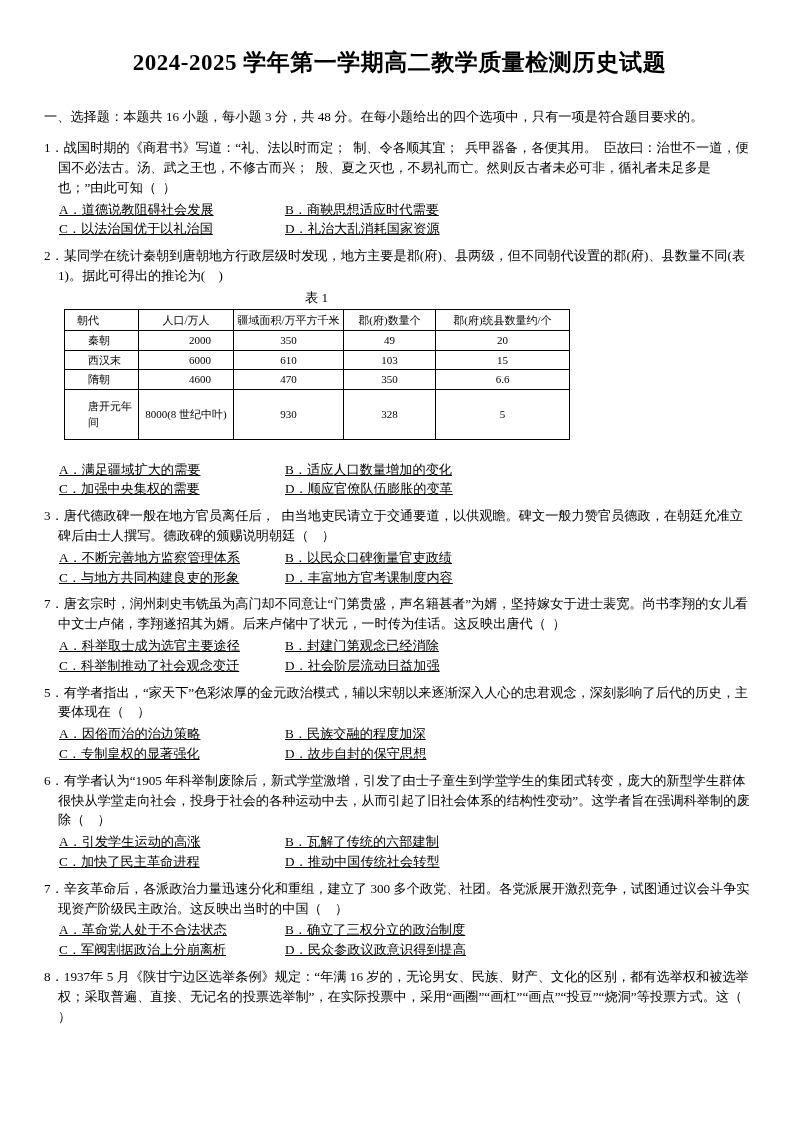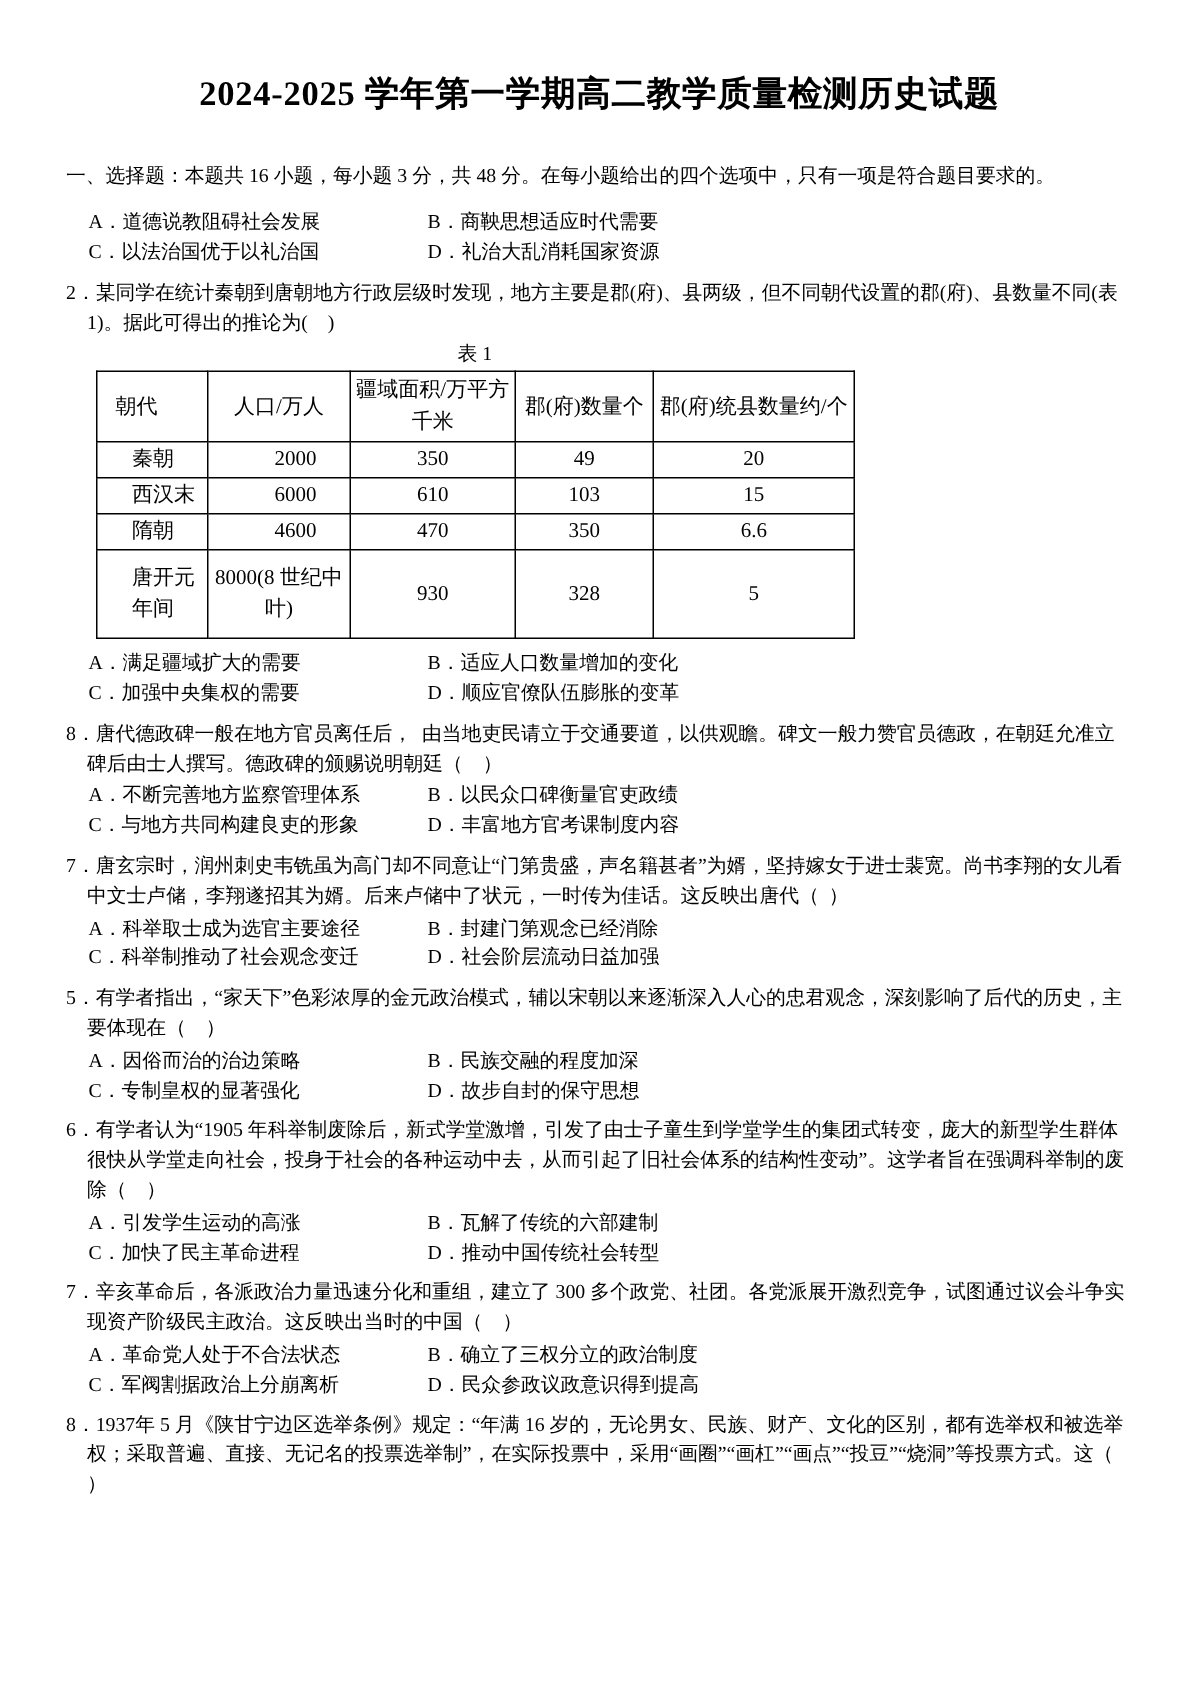--- a/index.html
+++ b/index.html
@@ -40,35 +40,36 @@
     margin: 0 0 2px 0;
     padding-left: 14px;
     text-indent: -14px;
     white-space: pre-wrap;
   }
   .options {
     display: grid;
     grid-template-columns: 226px auto;
     padding-left: 15px;
     margin-bottom: 4px;
+    text-decoration: underline;
   }
   .opt {
     white-space: pre-wrap;
   }
   .table-caption {
     width: 505px;
     margin: 2px 0 1px 20px;
     text-align: center;
   }
   .data-table {
     border-collapse: collapse;
-    margin: 0 0 6px 20px;
+    margin: 0 0 20px 20px;
     width: 505px;
     table-layout: fixed;
-    font-size: 14px;
+    font-size: 11px;
   }
   .data-table th, .data-table td {
     border: 1px solid #000000;
     padding: 1px 3px;
     font-weight: normal;
     text-align: center;
     vertical-align: middle;
     overflow: hidden;
   }
   .data-table th { padding: 2px 3px; }
@@ -80,20 +81,21 @@
 </head>
 <body>
 
 <div class="page">
 
   <h1 class="doc-title">2024-2025 学年第一学期高二教学质量检测历史试题</h1>
 
   <p class="section-intro">一、选择题：本题共 16 小题，每小题 3 分，共 48 分。在每小题给出的四个选项中，只有一项是符合题目要求的。</p>
 
   <div class="question">
+    <p class="stem">1．战国时期的《商君书》写道：“礼、法以时而定；  制、令各顺其宜；  兵甲器备，各便其用。  臣故曰：治世不一道，便国不必法古。汤、武之王也，不修古而兴；  殷、夏之灭也，不易礼而亡。然则反古者未必可非，循礼者未足多是也；”由此可知（  ）</p>
     <div class="options">
       <span class="opt">A．道德说教阻碍社会发展</span>
       <span class="opt">B．商鞅思想适应时代需要</span>
       <span class="opt">C．以法治国优于以礼治国</span>
       <span class="opt">D．礼治大乱消耗国家资源</span>
     </div>
   </div>
 
   <div class="question">
     <p class="stem">2．某同学在统计秦朝到唐朝地方行政层级时发现，地方主要是郡(府)、县两级，但不同朝代设置的郡(府)、县数量不同(表 1)。据此可得出的推论为(    )</p>
@@ -148,21 +150,21 @@
     </table>
     <div class="options">
       <span class="opt">A．满足疆域扩大的需要</span>
       <span class="opt">B．适应人口数量增加的变化</span>
       <span class="opt">C．加强中央集权的需要</span>
       <span class="opt">D．顺应官僚队伍膨胀的变革</span>
     </div>
   </div>
 
   <div class="question">
-    <p class="stem">8．唐代德政碑一般在地方官员离任后，  由当地吏民请立于交通要道，以供观瞻。碑文一般力赞官员德政，在朝廷允准立碑后由士人撰写。德政碑的颁赐说明朝廷（    ）</p>
+    <p class="stem">3．唐代德政碑一般在地方官员离任后，  由当地吏民请立于交通要道，以供观瞻。碑文一般力赞官员德政，在朝廷允准立碑后由士人撰写。德政碑的颁赐说明朝廷（    ）</p>
     <div class="options">
       <span class="opt">A．不断完善地方监察管理体系</span>
       <span class="opt">B．以民众口碑衡量官吏政绩</span>
       <span class="opt">C．与地方共同构建良吏的形象</span>
       <span class="opt">D．丰富地方官考课制度内容</span>
     </div>
   </div>
 
   <div class="question">
     <p class="stem">7．唐玄宗时，润州刺史韦铣虽为高门却不同意让“门第贵盛，声名籍甚者”为婿，坚持嫁女于进士裴宽。尚书李翔的女儿看中文士卢储，李翔遂招其为婿。后来卢储中了状元，一时传为佳话。这反映出唐代（  ）</p>

